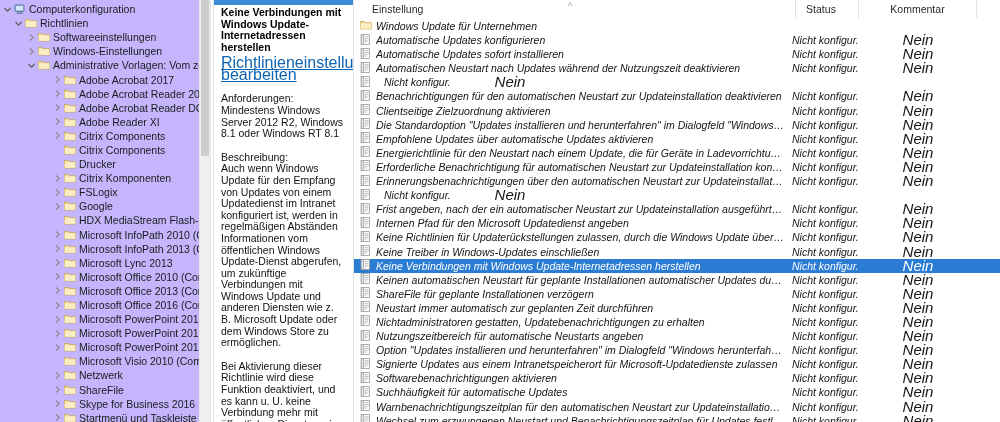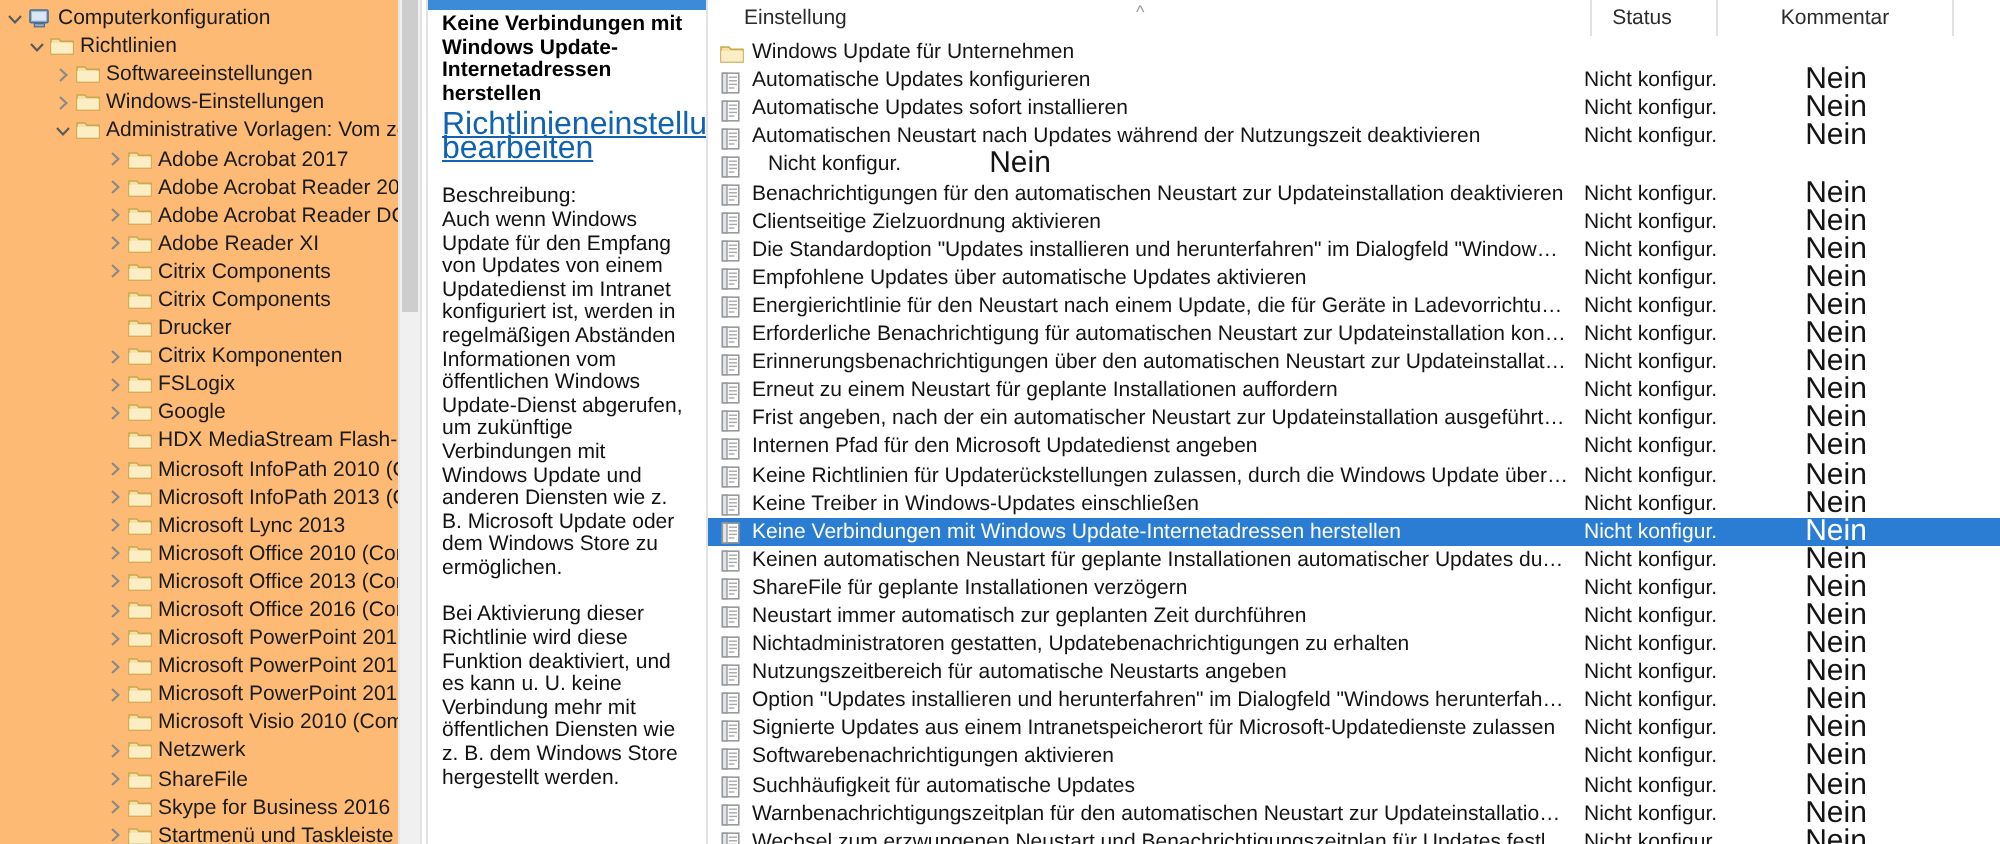--- a/index.html
+++ b/index.html
@@ -10,21 +10,21 @@
     font-size:11px;
     color:#000000;
     -webkit-font-smoothing:antialiased;
   }
   #app{position:relative;width:1000px;height:422px;display:flex;}
 
   
   #tree-pane{
     position:relative;
     width:210px;height:422px;
-    background:#fdba74;
+    background:#c4b5fd;
     overflow:hidden;
     flex:0 0 210px;
   }
   .tree-list{padding:2px 0 0 0;margin:0;list-style:none;}
   .tree-row{
     display:flex;align-items:center;
     height:14.1px;
     white-space:nowrap;
     padding-left:2px;
     cursor:default;
@@ -115,22 +115,22 @@
   .hdr-comment{left:505px;width:118px;text-align:center;}
   .hdr-tail{left:623px;width:15px;border-right:none;}
   #sort-arrow{
     position:absolute;left:214px;top:2px;
     font-size:9px;color:#9a9a9a;line-height:9px;
     user-select:none;
   }
 
   .rows{position:relative;}
   .row{
-    display:flex;align-items:flex-end;height:14.1px;
-    white-space:nowrap;cursor:default;
+    display:flex;align-items:flex-start;height:14.1px;
+    white-space:nowrap;cursor:default;font-style:italic;
   }
   .row.selected{background:#2b7cd3;}
   .row.selected .r-name,
   .row.selected .r-status,
   .row.selected .r-comment{color:#ffffff;}
   .r-ico{
     width:13px;flex:0 0 13px;height:12px;
     margin-left:5px;margin-right:4px;
     display:flex;align-items:center;justify-content:center;
   }
@@ -569,20 +569,24 @@
     </div>
   </div>
 
   <div class="splitter"></div>
 
   <div id="desc-pane">
     <div id="desc-topbar"></div>
     <div class="desc-title">Keine Verbindungen mit Windows Update-Internetadressen herstellen</div>
     <a class="desc-link">Richtlinieneinstellung bearbeiten</a>
 
+    <div class="desc-block">
+      <p class="desc-p">Anforderungen:</p>
+      <p class="desc-p">Mindestens Windows Server 2012 R2, Windows 8.1 oder Windows RT 8.1</p>
+    </div>
 
     <div class="desc-block">
       <p class="desc-p">Beschreibung:</p>
       <p class="desc-p">Auch wenn Windows Update für den Empfang von Updates von einem Updatedienst im Intranet konfiguriert ist, werden in regelmäßigen Abständen Informationen vom öffentlichen Windows Update-Dienst abgerufen, um zukünftige Verbindungen mit Windows Update und anderen Diensten wie z. B. Microsoft Update oder dem Windows Store zu ermöglichen.</p>
     </div>
 
     <div class="desc-block">
       <p class="desc-p">Bei Aktivierung dieser Richtlinie wird diese Funktion deaktiviert, und es kann u. U. keine Verbindung mehr mit öffentlichen Diensten wie z. B. dem Windows Store hergestellt werden.</p>
     </div>
 
@@ -777,21 +781,20 @@
           <span class="r-ico">
             <svg class="policy-svg" width="11" height="11" viewBox="0 0 11 11">
               <rect x="1.2" y="0.6" width="8.2" height="9.8" fill="#ffffff" stroke="#9a9a9a" stroke-width="0.8"></rect>
               <rect x="1.2" y="0.6" width="2.3" height="9.8" fill="#dfe6ee" stroke="#9a9a9a" stroke-width="0.7"></rect>
               <line x1="4.4" y1="2.6" x2="8.5" y2="2.6" stroke="#a8a8a8" stroke-width="0.7"></line>
               <line x1="4.4" y1="4.4" x2="8.5" y2="4.4" stroke="#a8a8a8" stroke-width="0.7"></line>
               <line x1="4.4" y1="6.2" x2="8.5" y2="6.2" stroke="#a8a8a8" stroke-width="0.7"></line>
               <line x1="4.4" y1="8.0" x2="7.2" y2="8.0" stroke="#a8a8a8" stroke-width="0.7"></line>
             </svg>
           </span>
-          <span class="r-name">Erneut zu einem Neustart für geplante Installationen auffordern</span>
           <span class="r-status">Nicht konfigur...</span>
           <span class="r-comment">Nein</span>
         </div>
         <div class="row">
           <span class="r-ico">
             <svg class="policy-svg" width="11" height="11" viewBox="0 0 11 11">
               <rect x="1.2" y="0.6" width="8.2" height="9.8" fill="#ffffff" stroke="#9a9a9a" stroke-width="0.8"></rect>
               <rect x="1.2" y="0.6" width="2.3" height="9.8" fill="#dfe6ee" stroke="#9a9a9a" stroke-width="0.7"></rect>
               <line x1="4.4" y1="2.6" x2="8.5" y2="2.6" stroke="#a8a8a8" stroke-width="0.7"></line>
               <line x1="4.4" y1="4.4" x2="8.5" y2="4.4" stroke="#a8a8a8" stroke-width="0.7"></line>

